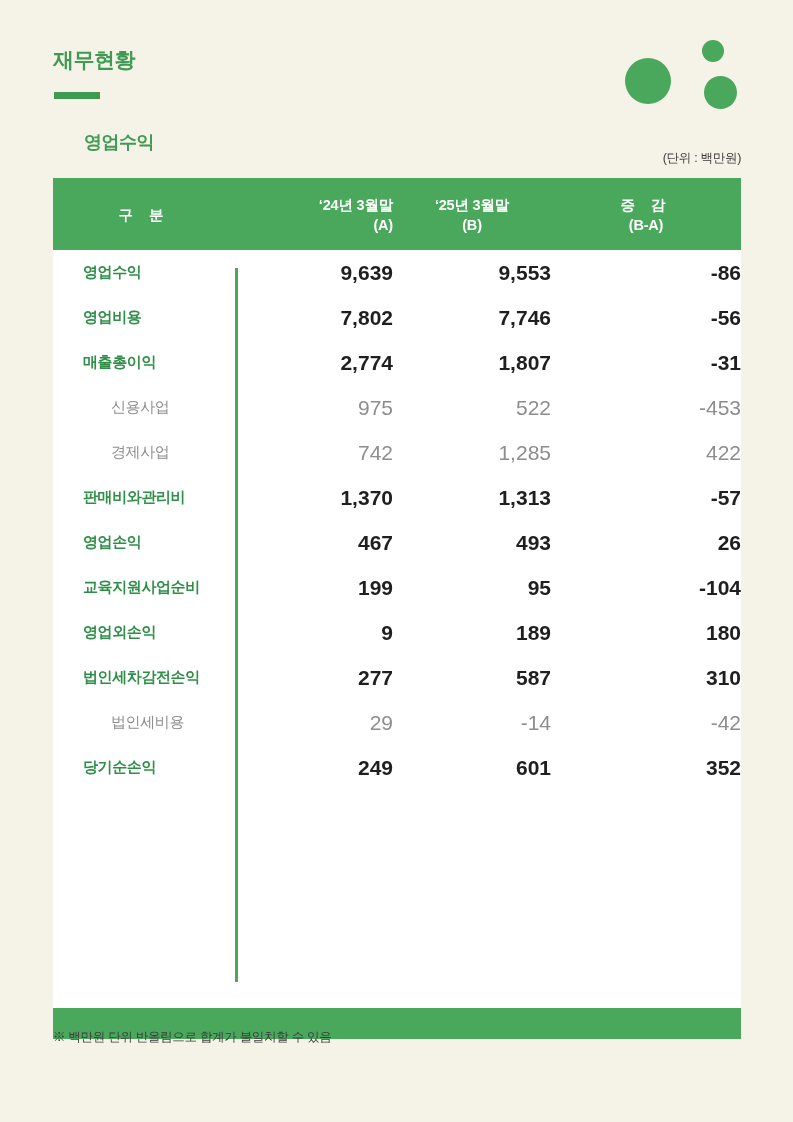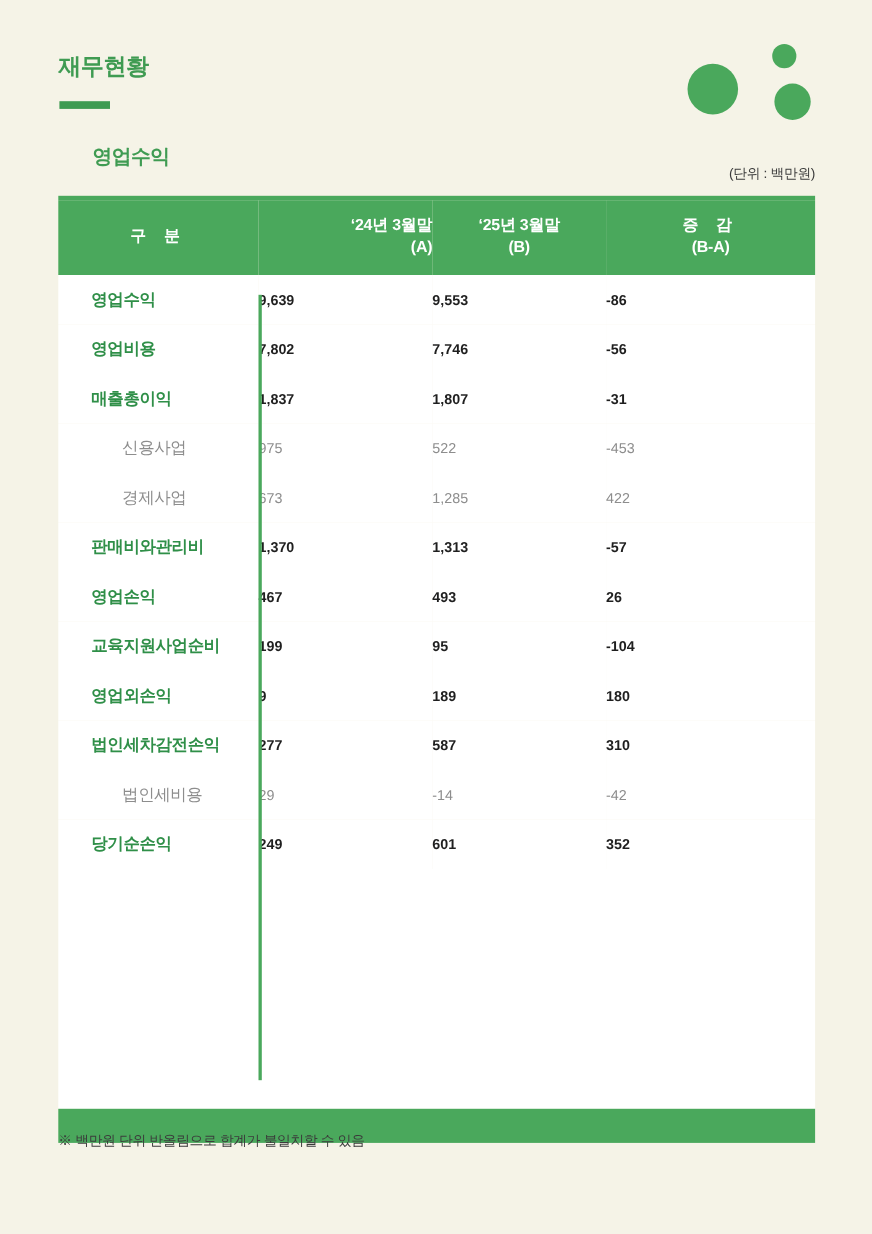--- a/index.html
+++ b/index.html
@@ -120,24 +120,24 @@
     padding-left: 30px;
     letter-spacing: -0.4px;
     text-align: left;
   }
   tbody td.label.sub {
     color: #8d8d8d;
     font-weight: normal;
     padding-left: 58px;
   }
   tbody td.num {
-    text-align: left;
+    text-align: right;
     color: #1f1f1f;
     font-weight: bold;
-    font-size: 13px;
+    font-size: 21px;
     margin-top: 40px;
   }
   tbody td.num.sub {
     color: #8d8d8d;
     font-weight: normal;
   }
   
   .divider-col {
     position: absolute;
     left: 235px;
@@ -212,33 +212,33 @@
             <td class="num">-86</td>
           </tr>
           <tr>
             <td class="label">영업비용</td>
             <td class="num">7,802</td>
             <td class="num">7,746</td>
             <td class="num">-56</td>
           </tr>
           <tr>
             <td class="label">매출총이익</td>
-            <td class="num">1,837</td>
+            <td class="num">2,774</td>
             <td class="num">1,807</td>
             <td class="num">-31</td>
           </tr>
           <tr>
             <td class="label sub">신용사업</td>
             <td class="num sub">975</td>
             <td class="num sub">522</td>
             <td class="num sub">-453</td>
           </tr>
           <tr>
             <td class="label sub">경제사업</td>
-            <td class="num sub">673</td>
+            <td class="num sub">742</td>
             <td class="num sub">1,285</td>
             <td class="num sub">422</td>
           </tr>
           <tr>
             <td class="label">판매비와관리비</td>
             <td class="num">1,370</td>
             <td class="num">1,313</td>
             <td class="num">-57</td>
           </tr>
           <tr>

